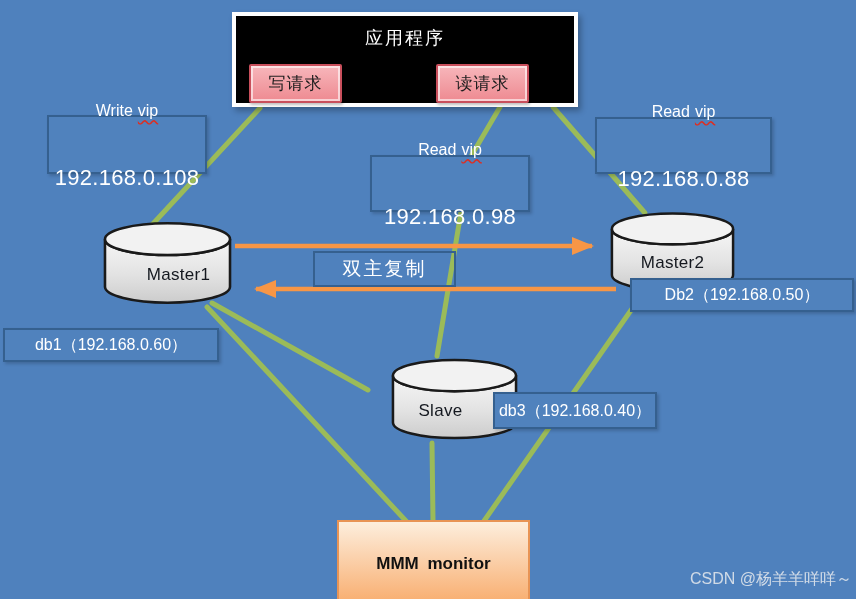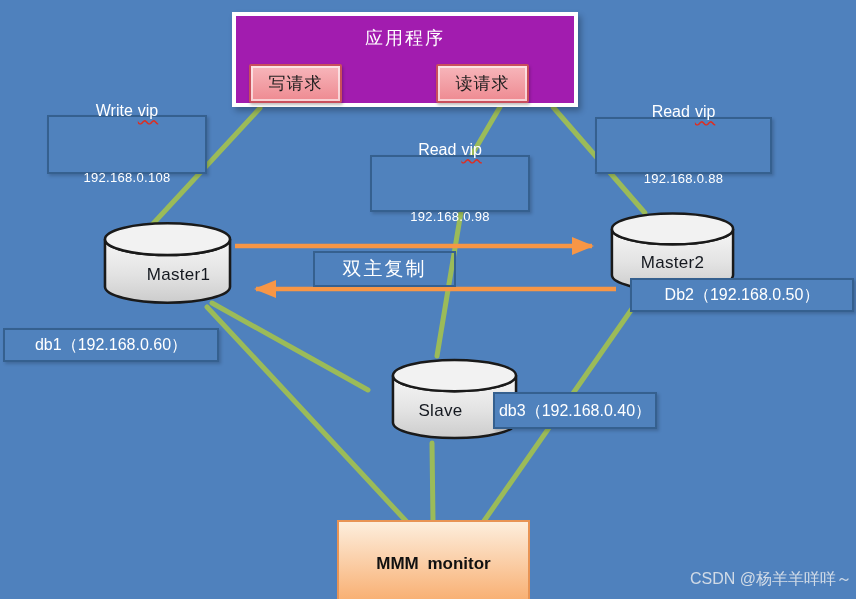--- a/index.html
+++ b/index.html
@@ -10,31 +10,31 @@
   }
   #wires{position:absolute;left:0;top:0;width:856px;height:599px;}
 
   
   .bluebox{
     position:absolute;background:#5082bd;border:2px solid #35608f;
     color:#fff;display:flex;flex-direction:column;align-items:center;justify-content:center;
     box-shadow:2px 2px 3px rgba(0,0,0,.18);box-sizing:border-box;gap:46px;
   }
   .bluebox .l1{font-size:16px;line-height:20px;}
-  .bluebox .l2{font-size:13px;line-height:21px;letter-spacing:.3px;}
+  .bluebox .l2{font-size:22px;line-height:21px;letter-spacing:.3px;}
   .wavy{text-decoration:underline;text-decoration-style:wavy;text-decoration-color:#d93025;text-underline-offset:3px;}
   .vprefix{margin-right:5px;}
 
   .dblabel{justify-content:center;}
   .dblabel .l1{font-size:16px;}
 
   
   #appbox{
     position:absolute;left:232px;top:12px;width:346px;height:95px;
-    background:#a21caf;border:4px solid #fff;box-sizing:border-box;
+    background:#000000;border:4px solid #fff;box-sizing:border-box;
     box-shadow:3px 4px 6px rgba(0,0,0,.28);
   }
   #appbox .title{color:#fff;font-size:18px;text-align:center;margin-top:10px;letter-spacing:2px;}
   .reqbtn{
     position:absolute;width:93px;height:39px;box-sizing:border-box;
     background:linear-gradient(#f7b6bb,#ee8a91);
     border:2px solid #c94f5c;border-radius:2px;
     box-shadow:inset 0 0 0 2px rgba(255,255,255,.6),1px 2px 3px rgba(0,0,0,.25);
     color:#1d1d1d;font-size:17px;display:flex;align-items:center;justify-content:center;letter-spacing:1px;
   }

